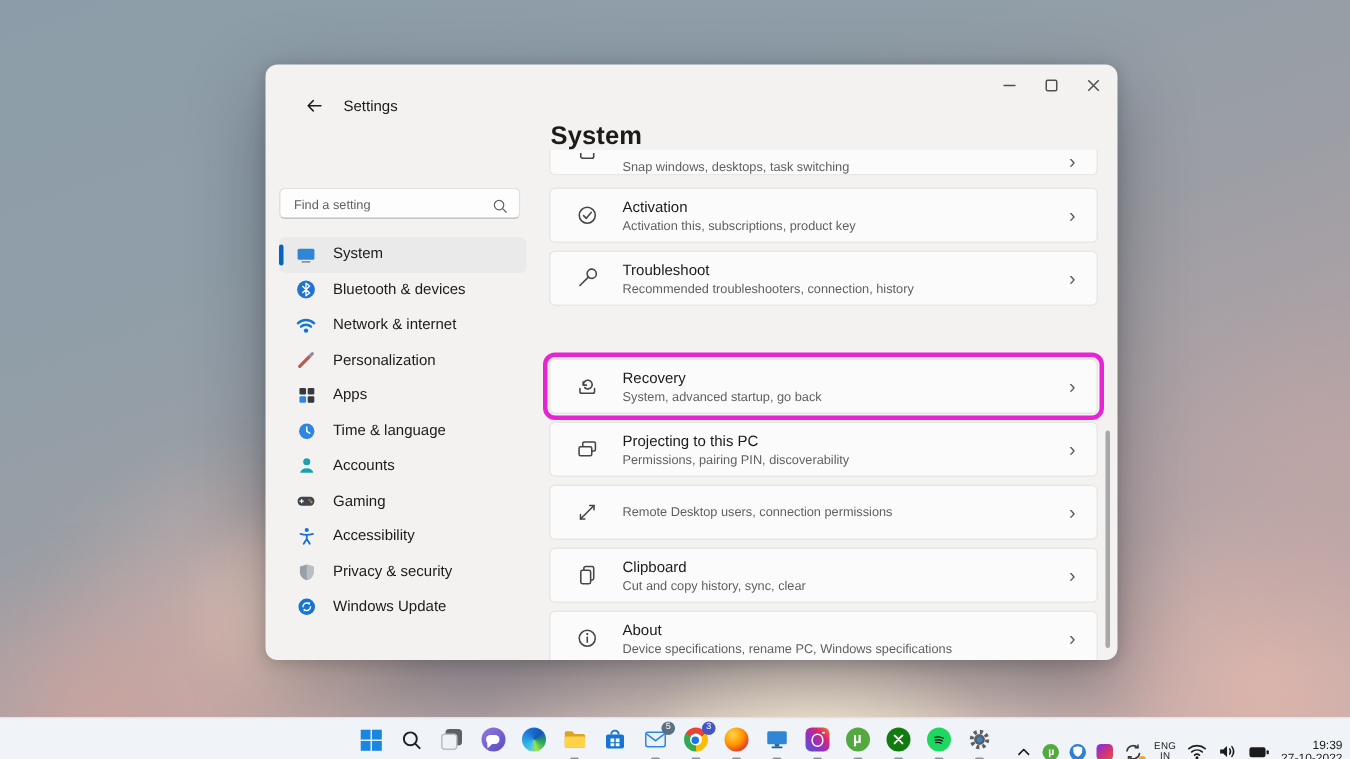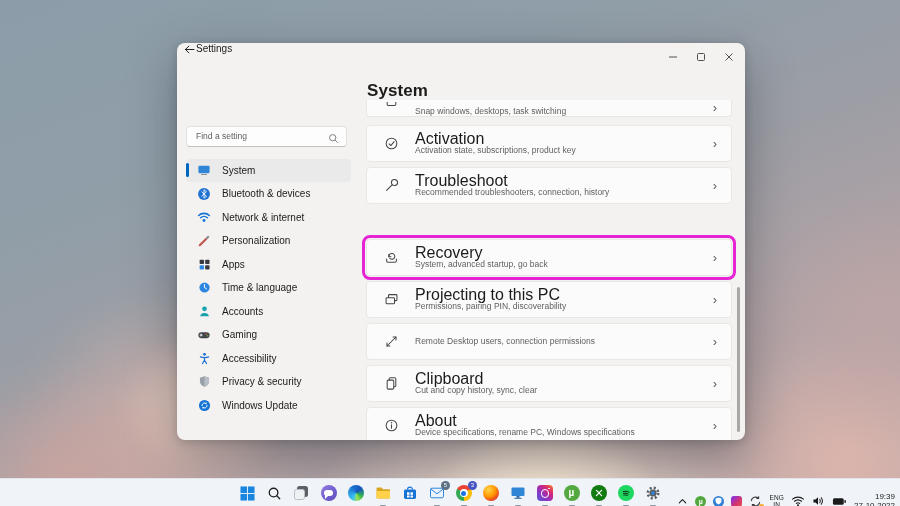--- a/index.html
+++ b/index.html
@@ -15,21 +15,21 @@
   .p2{left:20px;top:290px;width:290px;height:280px;background:radial-gradient(closest-side,#d8b4ac,rgba(216,180,172,0));filter:blur(14px);opacity:.85;}
   .p3{left:-70px;top:370px;width:280px;height:220px;background:radial-gradient(closest-side,#c9a49f,rgba(201,164,159,0));filter:blur(14px);}
   .p4{left:700px;top:330px;width:290px;height:260px;background:radial-gradient(closest-side,#dcb5ac,rgba(220,181,172,0));filter:blur(12px);}
   .p5{left:770px;top:200px;width:220px;height:240px;background:radial-gradient(closest-side,#c2a6a5,rgba(194,166,165,0));filter:blur(18px);opacity:.7;}
   .p6{left:430px;top:425px;width:230px;height:130px;background:radial-gradient(closest-side,#f6e8d5,rgba(246,232,213,0));filter:blur(5px);}
   .p7{left:120px;top:330px;width:170px;height:150px;background:radial-gradient(closest-side,#e7cdc0,rgba(231,205,192,0));filter:blur(8px);}
 
   
   .window{position:absolute;left:177px;top:43px;width:568px;height:397px;border-radius:8px;
     background:var(--win-bg);box-shadow:0 18px 50px rgba(20,25,35,.35),0 2px 10px rgba(20,25,35,.20);overflow:hidden;}
-  .titlebar{position:absolute;left:0;top:0;right:0;height:34px;display:flex;align-items:flex-start;padding-left:6px;}
+  .titlebar{position:absolute;left:0;top:0;right:0;height:34px;display:flex;align-items:flex-end;padding-left:26px;gap:13px;}
   .win-title{font-size:10px;}
   .caption{position:absolute;top:1px;right:2px;display:flex;}
   .cap-btn{width:28px;height:26px;display:flex;align-items:center;justify-content:center;}
   .cap-btn svg{stroke:#505050;stroke-width:1;fill:none;}
 
   .sidebar{position:absolute;left:0;top:34px;width:183px;bottom:0;}
   .search-wrap{position:relative;margin:48px 13px 0 9px;}
   .search-wrap input{width:100%;height:21px;border:1px solid #e2e0de;border-bottom:1px solid #c4c2c0;border-radius:4px;
     background:#fdfdfd;font-size:8.5px;padding:0 24px 0 9px;color:var(--text);font-family:"Liberation Sans",sans-serif;outline:none;}
   .search-wrap input::placeholder{color:#5f5f5f;}
@@ -44,21 +44,21 @@
   .content{position:absolute;left:189px;top:34px;right:0;bottom:0;}
   .page-title{margin:4px 0 0 1px;font-size:17px;line-height:19px;font-weight:700;letter-spacing:.1px;}
   .list{width:366px;}
   .card{position:relative;height:37px;margin-bottom:5px;background:var(--card-bg);border:1px solid var(--card-border);
     border-radius:4px;display:flex;align-items:center;padding:0 14px 0 16px;gap:16px;}
   .card.partial{height:17px;margin-bottom:8px;border-top:none;border-radius:0 0 4px 4px;align-items:flex-start;padding-top:1px;overflow:hidden;}
   .card.highlight{outline:3px solid var(--highlight);outline-offset:1px;margin-top:35px;}
   .card .ic{width:16px;height:16px;flex:none;display:flex;align-items:center;justify-content:center;}
   .card .ic svg{stroke:#454545;stroke-width:1.1;fill:none;stroke-linecap:round;stroke-linejoin:round;}
   .card .texts{flex:1;min-width:0;}
-  .card .t{font-size:16px;line-height:13px;color:var(--text);}
+  .card .t{font-size:10px;line-height:13px;color:var(--text);}
   .card .s{font-size:8.5px;line-height:11px;color:var(--subtext);white-space:nowrap;}
   .card .chev{font-size:13px;color:#5d5d5d;line-height:10px;}
   .card.partial .texts{padding-top:5px;}
   .card.partial .chev{padding-top:2px;}
   .scrollbar{position:absolute;right:5px;top:210px;width:3px;height:145px;border-radius:2px;background:#9b9b9b;opacity:.85;}
 
   
   .taskbar{position:absolute;left:0;bottom:0;width:900px;height:28px;background:var(--taskbar-bg);border-top:1px solid #e2e6ec;}
   .tb-center{position:absolute;left:50%;top:0;height:28px;transform:translateX(-50%);display:flex;align-items:center;gap:10px;}
   .tb-icon{position:relative;width:17px;height:17px;display:flex;align-items:center;justify-content:center;}
@@ -271,21 +271,21 @@
 
         <div class="card">
           <span class="ic">
             <svg width="15" height="15" viewBox="0 0 16 16">
                 <circle cx="8" cy="8" r="5.7"></circle>
                 <path d="M5.4 8.3l1.9 1.9 3.5-4.2"></path>
               </svg>
           </span>
           <div class="texts">
             <div class="t">Activation</div>
-            <div class="s">Activation state, subscriptions, product key</div>
+            <div class="s">Activation this, subscriptions, product key</div>
           </div>
           <span class="chev">›</span>
         </div>
 
         <div class="card">
           <span class="ic">
             <svg width="15" height="15" viewBox="0 0 16 16">
                 <path d="M2.8 13.2l5.8-5.8"></path>
                 <path d="M7.9 4.5a3.3 3.3 0 1 1 3.6 3.6l-1.8-.3-1.5-1.5z"></path>
               </svg>

